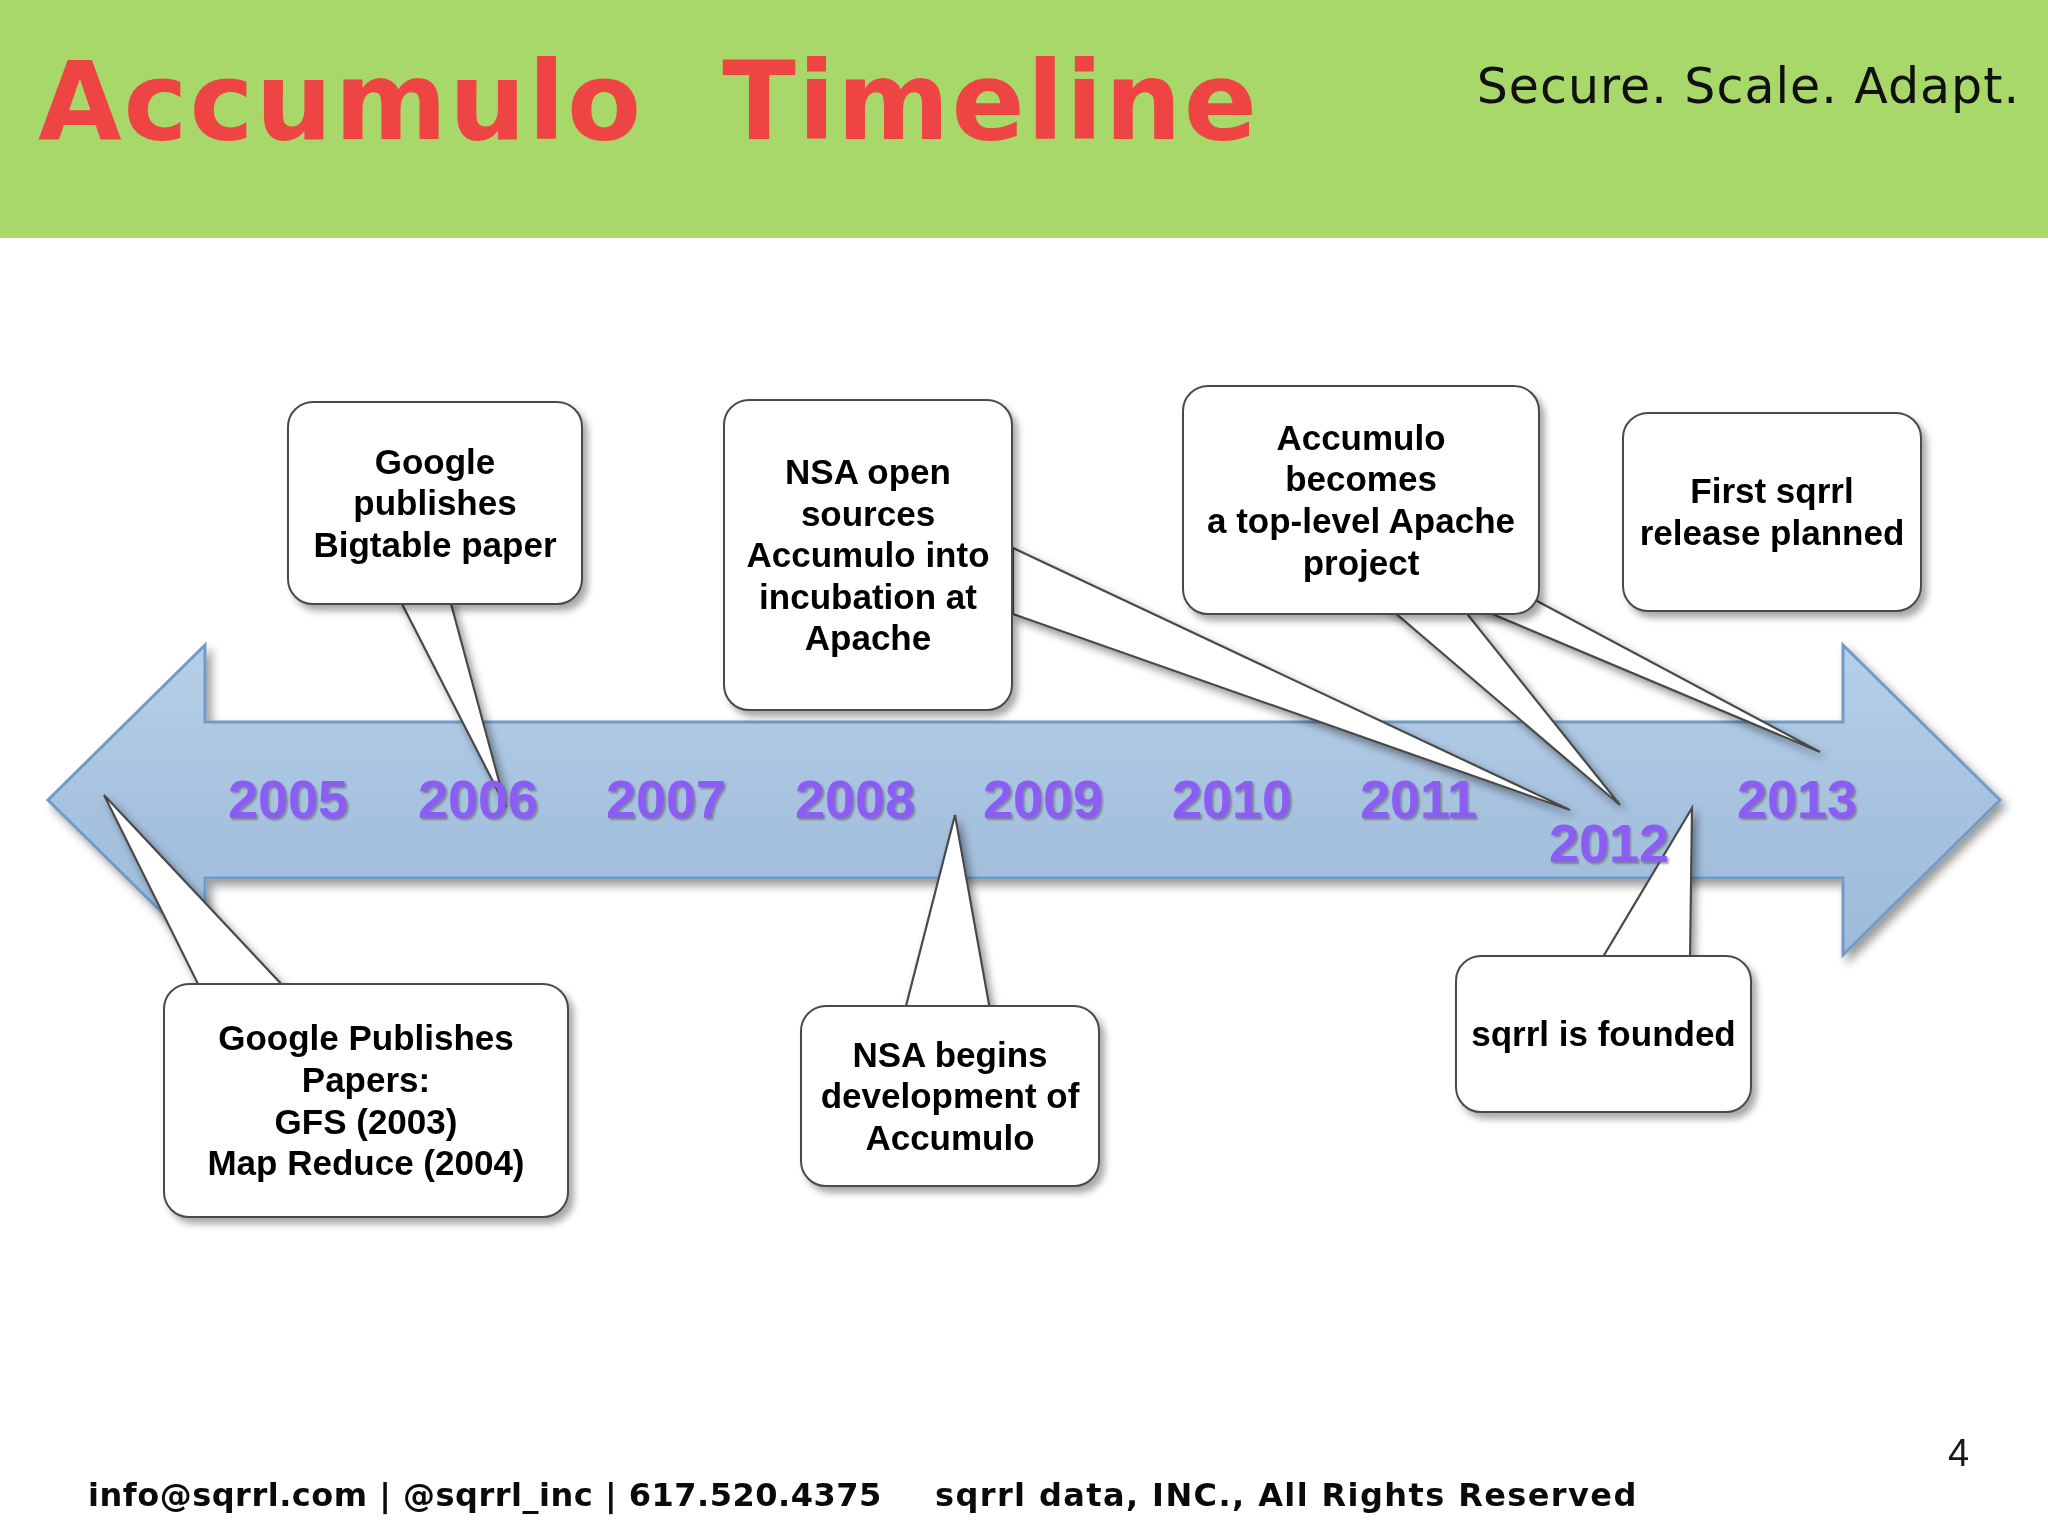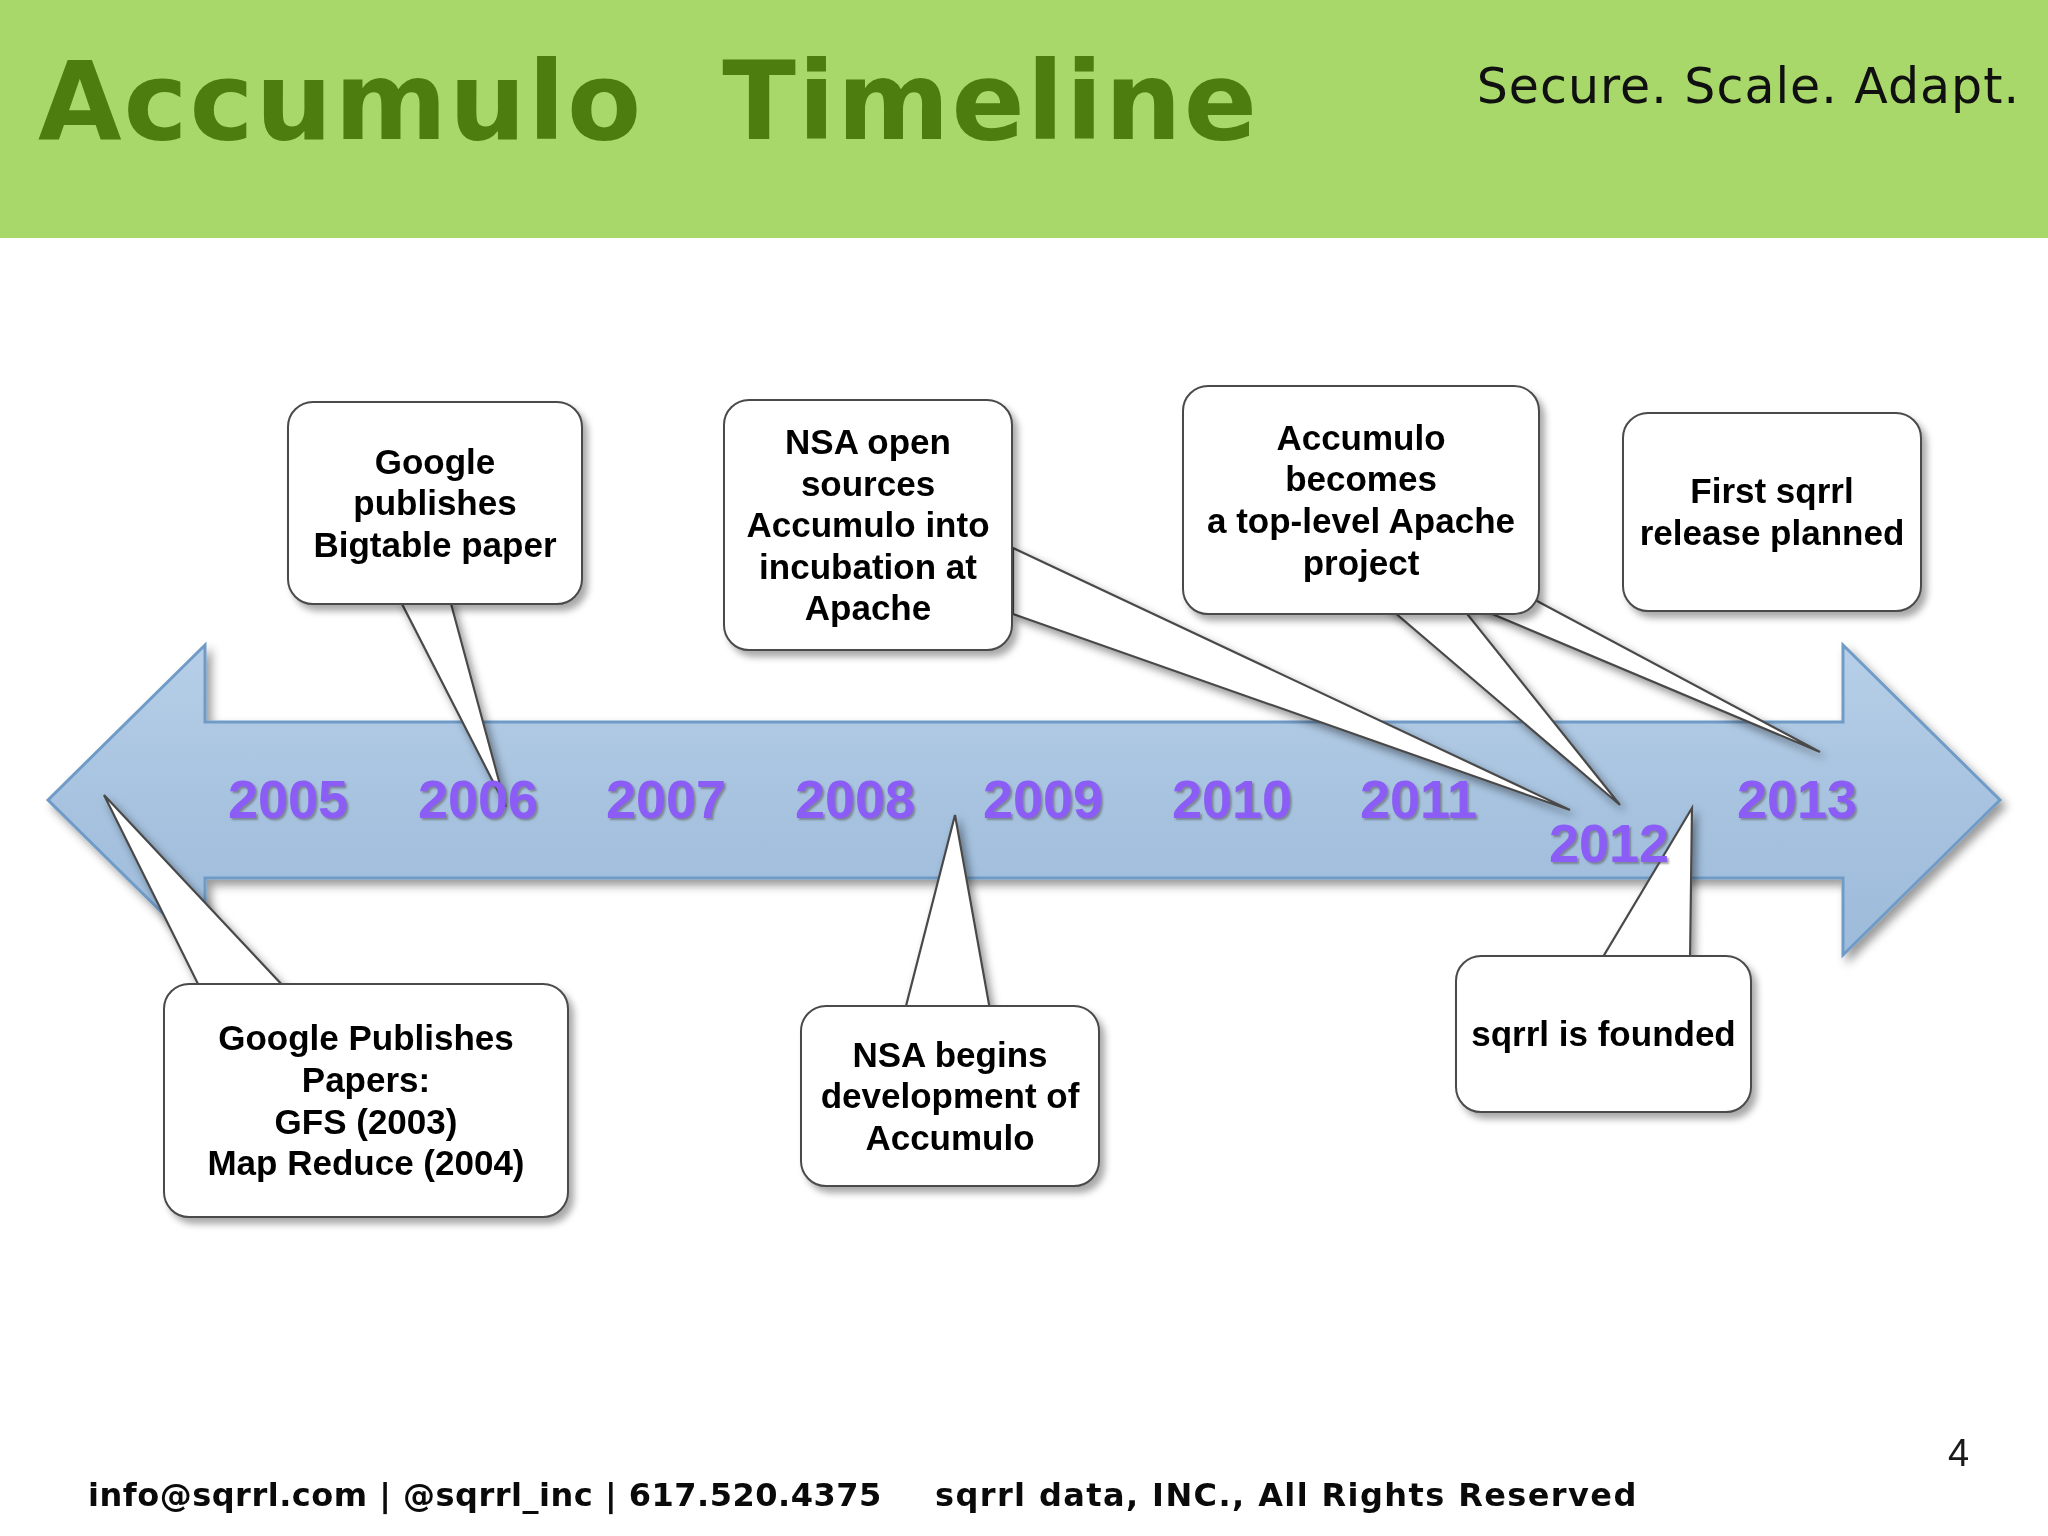--- a/index.html
+++ b/index.html
@@ -16,21 +16,21 @@
   .header-band{
     position:absolute;left:0;top:0;width:2048px;height:238px;
     background:#a9d86a;
   }
   .slide-title{
     position:absolute;left:38px;top:48px;
     font-family:"DejaVu Sans", sans-serif;
     font-weight:700;
     font-size:108px;
     letter-spacing:2px;
-    color:#4d7c0f;
+    color:#ef4444;
     line-height:1.0;
     white-space:pre;
   }
   .tagline{
     position:absolute;right:28px;top:58px;
     font-family:"DejaVu Sans", sans-serif;
     font-size:49px;
     color:#101010;
     letter-spacing:1px;
     white-space:nowrap;
@@ -147,21 +147,21 @@
   <div class="year" style="left:1360px;top:768px;">2011</div>
   <div class="year" style="left:1549px;top:768px;margin-top:44px;">2012</div>
   <div class="year" style="left:1737px;top:768px;">2013</div>
 
   <div class="callout" style="left:287px;top:401px;width:296px;height:204px;">
     <span class="txt">Google
 publishes
 Bigtable paper</span>
   </div>
 
-  <div class="callout" style="left:723px;top:399px;width:290px;height:252px;">
+  <div class="callout" style="left:723px;top:399px;width:290px;height:312px;">
     <span class="txt">NSA open
 sources
 Accumulo into
 incubation at
 Apache</span>
   </div>
 
   <div class="callout" style="left:1182px;top:385px;width:358px;height:230px;">
     <span class="txt">Accumulo becomes
 a top-level Apache

